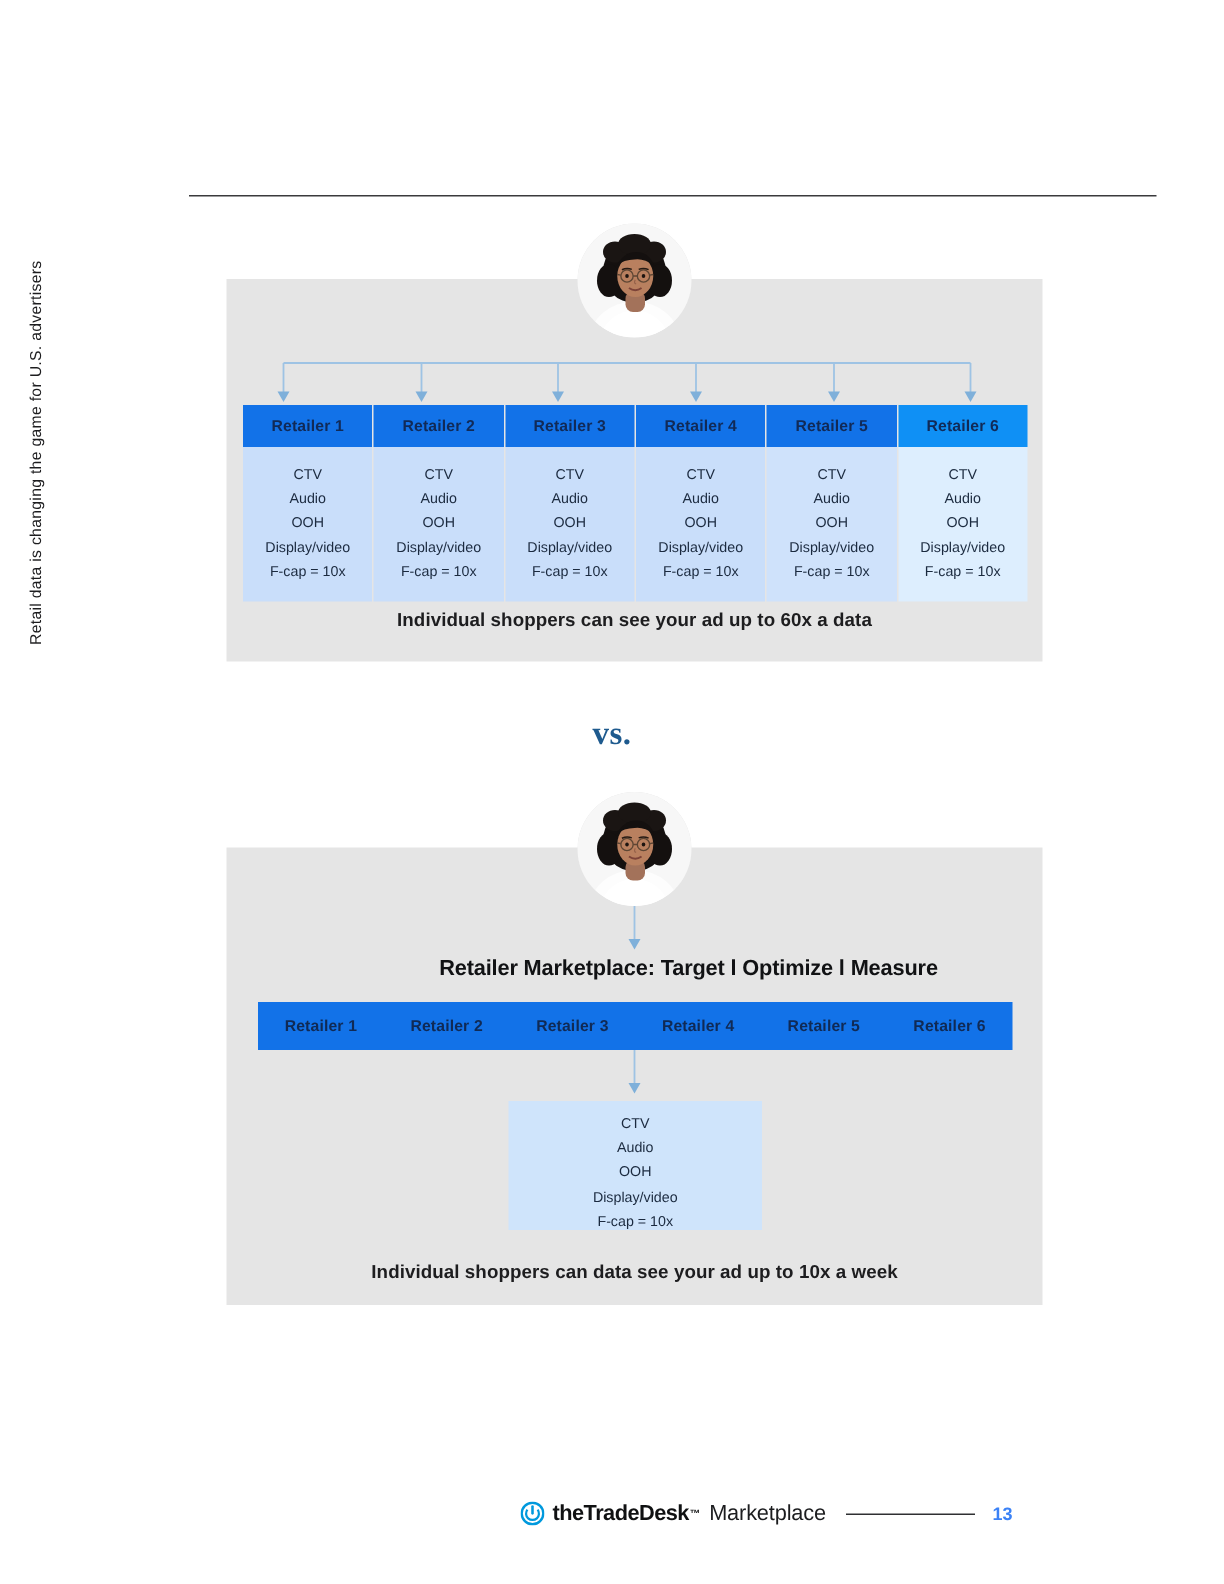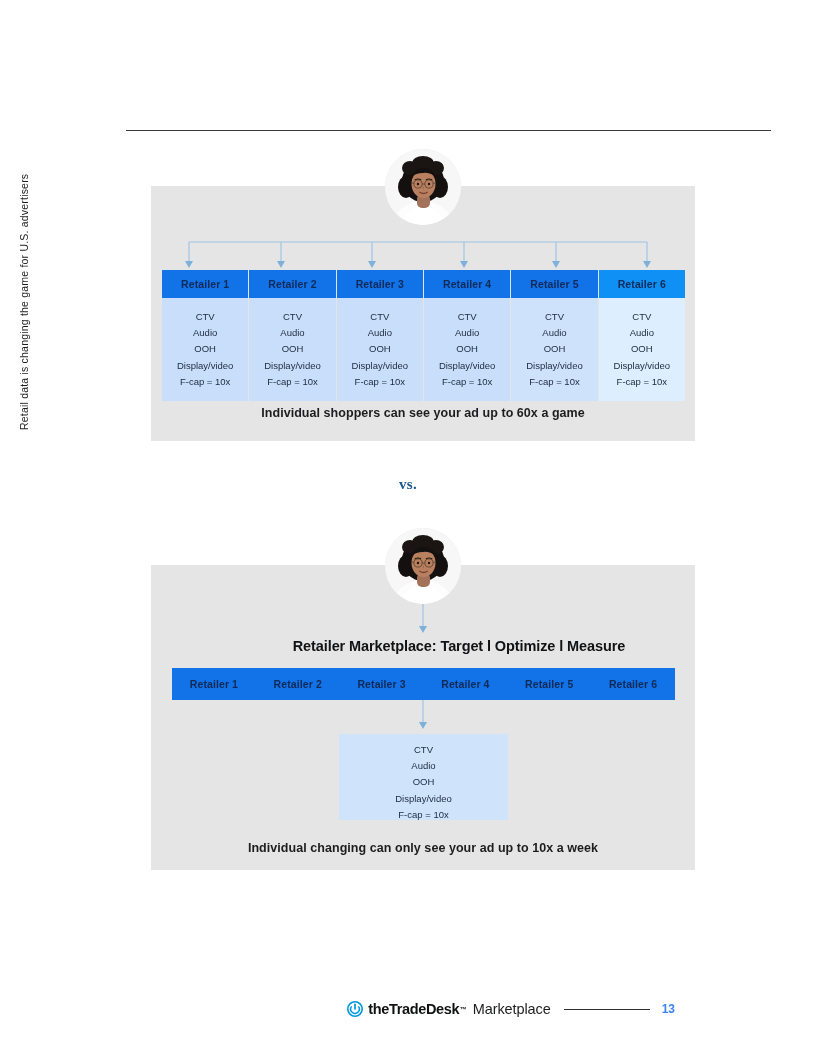--- a/index.html
+++ b/index.html
@@ -137,21 +137,21 @@
   #caption-bottom { top: 841px; }
 
   
   .vs-text {
     position: absolute;
     left: 0;
     top: 476px;
     width: 816px;
     text-align: center;
     font-family: "Liberation Serif", serif;
-    font-size: 15px;
+    font-size: 22px;
     font-weight: 700;
     color: #1e5a8e;
     letter-spacing: 0.3px;
   }
 
   
   .mkt-title {
     position: absolute;
     left: 151px;
     top: 638px;
@@ -399,21 +399,21 @@
       <div class="card-body" style="background: rgb(221, 238, 254);">
         <div>CTV</div>
         <div>Audio</div>
         <div>OOH</div>
         <div>Display/video</div>
         <div>F-cap = 10x</div>
       </div>
     </div>
   </div>
 
-<div class="caption" id="caption-top">Individual shoppers can see your ad up to 60x a game</div>
+<div class="caption" id="caption-top">Individual shoppers can see your ad up to 60x a data</div>
 
 <div class="vs-text">vs.</div>
 
 <div class="panel" id="panel-bottom"></div>
 
 <div class="avatar" id="avatar-bottom">
   <svg viewBox="0 0 76 76" xmlns="http://www.w3.org/2000/svg">
     <defs>
       <clipPath id="circ2">
           <circle cx="38" cy="38" r="38"></circle>
@@ -471,21 +471,21 @@
 </svg>
 
 <div class="combo-box" id="combo-box" style="background: rgb(207, 228, 251);">
     <div>CTV</div>
     <div>Audio</div>
     <div>OOH</div>
     <div>Display/video</div>
     <div>F-cap = 10x</div>
   </div>
 
-<div class="caption" id="caption-bottom">Individual changing can only see your ad up to 10x a week</div>
+<div class="caption" id="caption-bottom">Individual shoppers can data see your ad up to 10x a week</div>
 
 <div class="footer">
   <svg class="footer-logo-icon" width="16" height="16" viewBox="0 0 16 16" xmlns="http://www.w3.org/2000/svg">
     <circle cx="8" cy="8" r="7.2" fill="none" stroke="#0099dd" stroke-width="1.6"></circle>
     <path d="M8 3.3 v4.6" stroke="#0099dd" stroke-width="1.7" stroke-linecap="round"></path>
     <path d="M5 5.1 a4 4 0 1 0 6 0" fill="none" stroke="#ffffff" stroke-width="1.3"></path>
     <path d="M4.6 5.4 a4.3 4.3 0 1 0 6.8 0" fill="none" stroke="#0099dd" stroke-width="1.5"></path>
   </svg>
   <span class="brand-bold">theTradeDesk</span>
   <span class="brand-tm">™</span>

